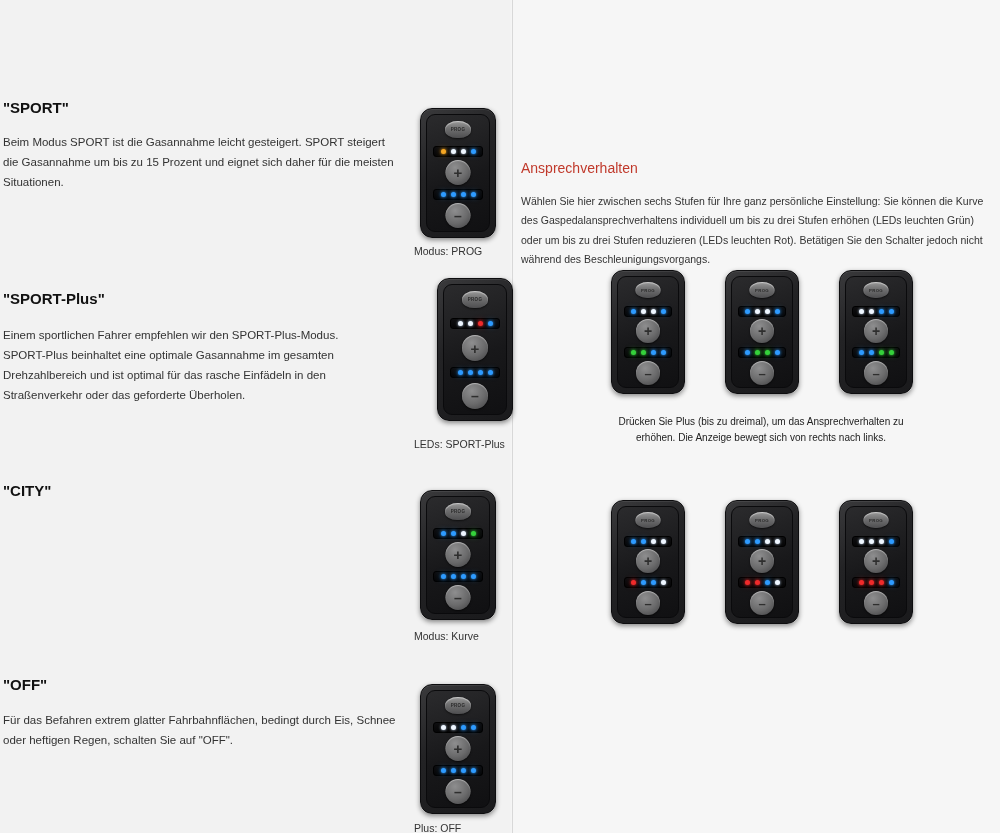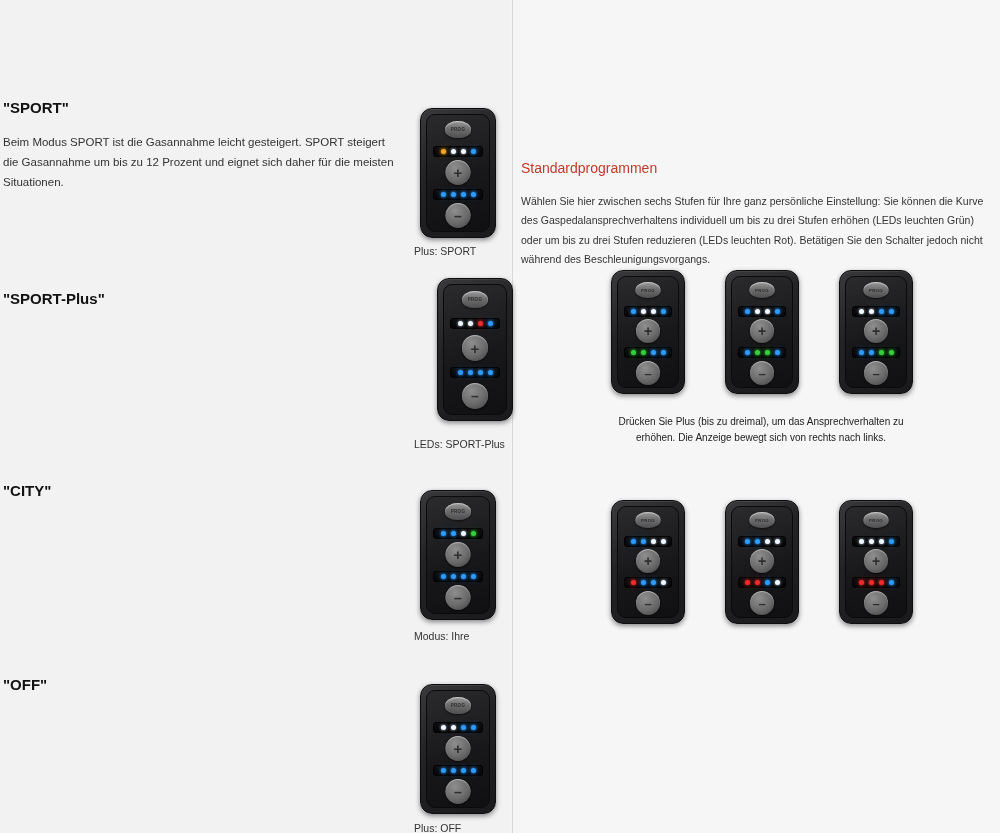--- a/index.html
+++ b/index.html
@@ -103,22 +103,22 @@
 </head>
 <body>
 
 <div class="page">
   <div class="divider"></div>
 
   <div class="left">
 
 
     <div class="sect-title" style="left:3px;top:99px;">"SPORT"</div>
-    <div class="sect-body" style="left:3px;top:132px;width:395px;">Beim Modus SPORT ist die Gasannahme leicht gesteigert. SPORT steigert die Gasannahme um bis zu 12 Prozent und eignet sich daher für die meisten Situationen.</div>
-    <div class="caption" style="left:414px;top:245px;">Plus: SPORT</div>
+    <div class="sect-body" style="left:3px;top:132px;width:395px;">Beim Modus SPORT ist die Gasannahme leicht gesteigert. SPORT steigert die Gasannahme um bis zu 15 Prozent und eignet sich daher für die meisten Situationen.</div>
+    <div class="caption" style="left:414px;top:245px;">Modus: PROG</div>
 
     <div class="device" style="left:420px;top:108px;width:74px;height:128px;">
       <div class="face">
         <div class="prog" style="top:6px;width:26px;height:17px;font-size:4.5px;">PROG</div>
         <div class="leds" style="top:31px;width:48px;height:9px;gap:5px;">
           <span class="led orange" style="width:5px;height:5px;"></span>
           <span class="led white" style="width:5px;height:5px;"></span>
           <span class="led white" style="width:5px;height:5px;"></span>
           <span class="led blue" style="width:5px;height:5px;"></span>
         </div>
@@ -131,20 +131,21 @@
           <span class="led blue" style="width:5px;height:5px;"></span>
           <span class="led blue" style="width:5px;height:5px;"></span>
         </div>
         <div class="btn" style="top:88px;width:25px;height:25px;">
             <span class="sym" style="font-size:14px;">–</span>
           </div>
       </div>
     </div>
 
     <div class="sect-title" style="left:3px;top:290px;">"SPORT-Plus"</div>
+    <div class="sect-body" style="left:3px;top:325px;width:375px;">Einem sportlichen Fahrer empfehlen wir den SPORT-Plus-Modus. SPORT-Plus beinhaltet eine optimale Gasannahme im gesamten Drehzahlbereich und ist optimal für das rasche Einfädeln in den Straßenverkehr oder das geforderte Überholen.</div>
     <div class="caption" style="left:414px;top:438px;">LEDs: SPORT-Plus</div>
 
     <div class="device" style="left:437px;top:278px;width:74px;height:141px;">
       <div class="face">
         <div class="prog" style="top:6px;width:26px;height:17px;font-size:4.5px;">PROG</div>
         <div class="leds" style="top:33px;width:48px;height:9px;gap:5px;">
           <span class="led white" style="width:5px;height:5px;"></span>
           <span class="led white" style="width:5px;height:5px;"></span>
           <span class="led red" style="width:5px;height:5px;"></span>
           <span class="led blue" style="width:5px;height:5px;"></span>
@@ -158,21 +159,21 @@
           <span class="led blue" style="width:5px;height:5px;"></span>
           <span class="led blue" style="width:5px;height:5px;"></span>
         </div>
         <div class="btn" style="top:98px;width:26px;height:26px;">
             <span class="sym" style="font-size:14px;">–</span>
           </div>
       </div>
     </div>
 
     <div class="sect-title" style="left:3px;top:482px;">"CITY"</div>
-    <div class="caption" style="left:414px;top:630px;">Modus: Ihre</div>
+    <div class="caption" style="left:414px;top:630px;">Modus: Kurve</div>
 
     <div class="device" style="left:420px;top:490px;width:74px;height:128px;">
       <div class="face">
         <div class="prog" style="top:6px;width:26px;height:17px;font-size:4.5px;">PROG</div>
         <div class="leds" style="top:31px;width:48px;height:9px;gap:5px;">
           <span class="led blue" style="width:5px;height:5px;"></span>
           <span class="led blue" style="width:5px;height:5px;"></span>
           <span class="led white" style="width:5px;height:5px;"></span>
           <span class="led green" style="width:5px;height:5px;"></span>
         </div>
@@ -185,20 +186,21 @@
           <span class="led blue" style="width:5px;height:5px;"></span>
           <span class="led blue" style="width:5px;height:5px;"></span>
         </div>
         <div class="btn" style="top:88px;width:25px;height:25px;">
             <span class="sym" style="font-size:14px;">–</span>
           </div>
       </div>
     </div>
 
     <div class="sect-title" style="left:3px;top:676px;">"OFF"</div>
+    <div class="sect-body" style="left:3px;top:710px;width:395px;">Für das Befahren extrem glatter Fahrbahnflächen, bedingt durch Eis, Schnee oder heftigen Regen, schalten Sie auf "OFF".</div>
     <div class="caption" style="left:414px;top:822px;">Plus: OFF</div>
 
     <div class="device" style="left:420px;top:684px;width:74px;height:128px;">
       <div class="face">
         <div class="prog" style="top:6px;width:26px;height:17px;font-size:4.5px;">PROG</div>
         <div class="leds" style="top:31px;width:48px;height:9px;gap:5px;">
           <span class="led white" style="width:5px;height:5px;"></span>
           <span class="led white" style="width:5px;height:5px;"></span>
           <span class="led blue" style="width:5px;height:5px;"></span>
           <span class="led blue" style="width:5px;height:5px;"></span>
@@ -214,21 +216,21 @@
         </div>
         <div class="btn" style="top:88px;width:25px;height:25px;">
             <span class="sym" style="font-size:14px;">–</span>
           </div>
       </div>
     </div>
   </div>
 
   <div class="right">
 
-    <div class="indiv-title">Standardprogrammen</div>
+    <div class="indiv-title">Ansprechverhalten</div>
     <div class="indiv-body">Wählen Sie hier zwischen sechs Stufen für Ihre ganz persönliche Einstellung: Sie können die Kurve des Gaspedalansprechverhaltens individuell um bis zu drei Stufen erhöhen (LEDs leuchten Grün) oder um bis zu drei Stufen reduzieren (LEDs leuchten Rot). Betätigen Sie den Schalter jedoch nicht während des Beschleunigungsvorgangs.</div>
 
     <div class="device" style="left:98px;top:270px;width:72px;height:122px;">
       <div class="face">
         <div class="prog" style="top:5px;width:25px;height:16px;font-size:4.3px;">PROG</div>
         <div class="leds" style="top:29px;width:46px;height:9px;gap:5px;">
           <span class="led blue" style="width:5px;height:5px;"></span>
           <span class="led white" style="width:5px;height:5px;"></span>
           <span class="led white" style="width:5px;height:5px;"></span>
           <span class="led blue" style="width:5px;height:5px;"></span>

